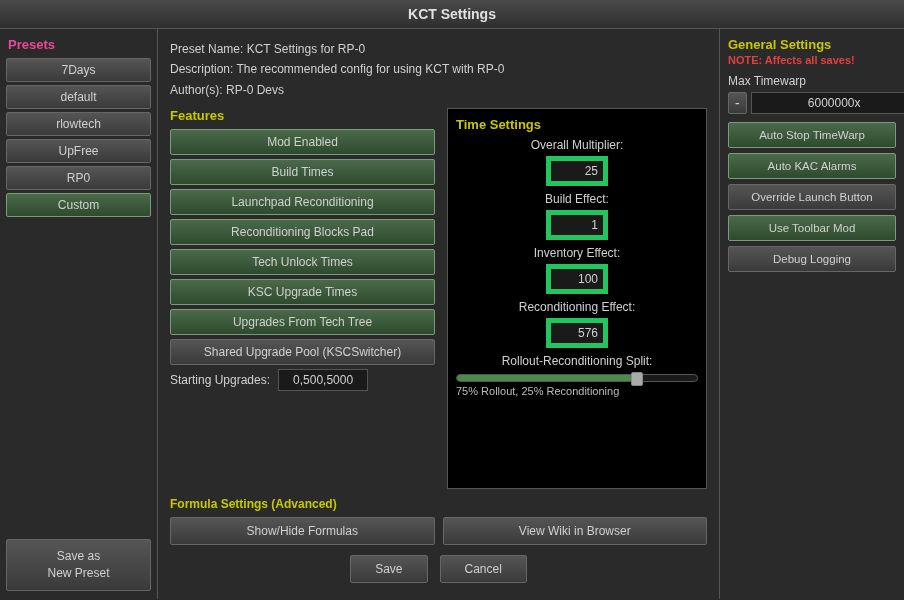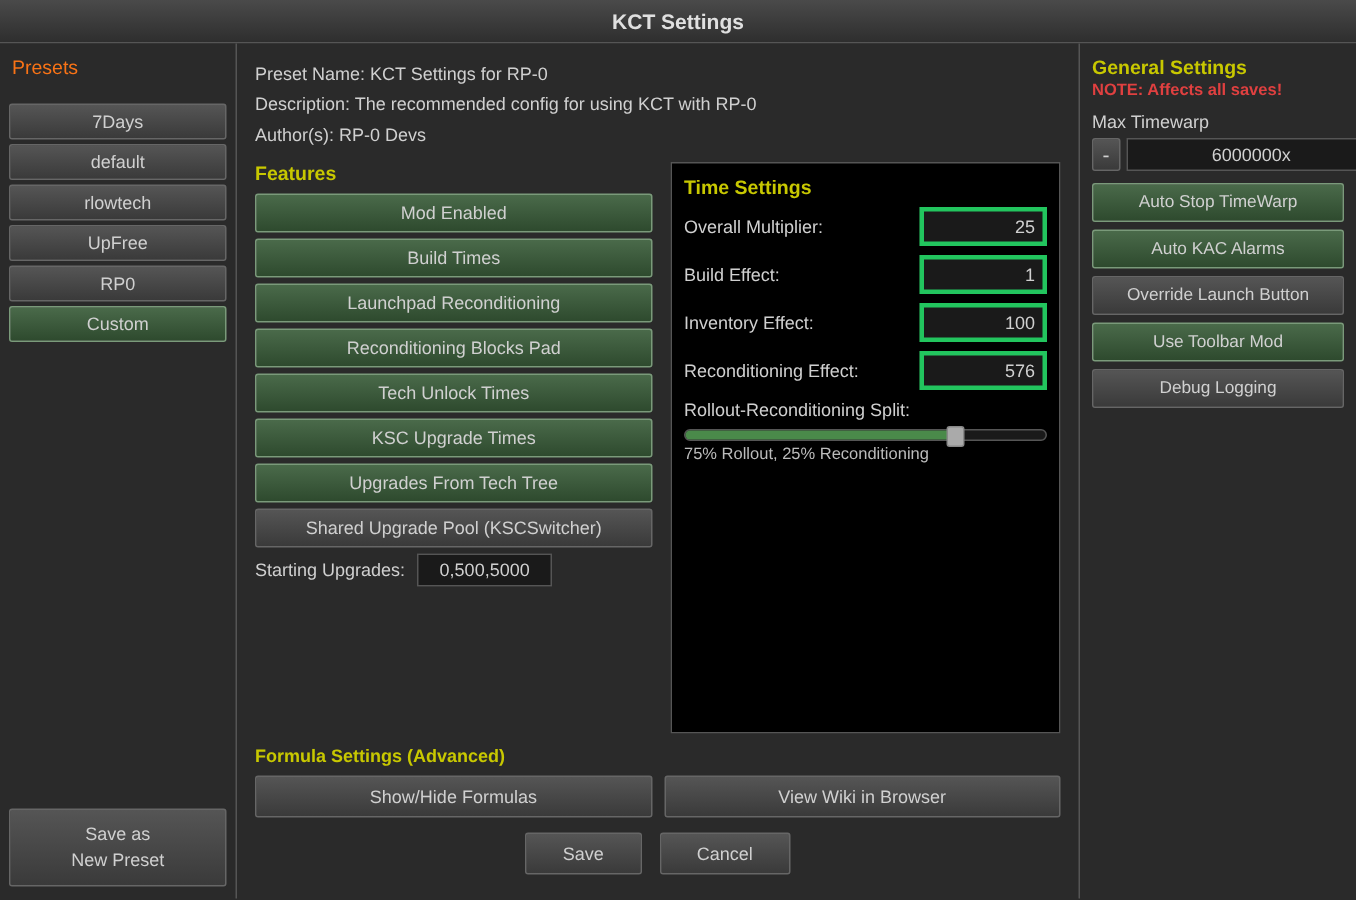--- a/index.html
+++ b/index.html
@@ -33,24 +33,24 @@
     .sidebar {
       width: 158px;
       background: #2a2a2a;
       border-right: 1px solid #555;
       padding: 8px 6px;
       display: flex;
       flex-direction: column;
     }
 
     .sidebar-title {
-      color: #f97316;
-      font-weight: normal;
+      color: #ec4899;
+      font-weight: bold;
       font-size: 13px;
-      margin-bottom: 17px;
+      margin-bottom: 6px;
       padding-left: 2px;
     }
 
     .preset-btn {
       display: block;
       width: 100%;
       background: linear-gradient(to bottom, #555, #3a3a3a);
       border: 1px solid #666;
       color: #d0d0d0;
       padding: 4px 8px;
@@ -155,34 +155,35 @@
       border: 1px solid #555;
       padding: 8px;
       background: #000000;
     }
 
     .time-row {
       display: flex;
       align-items: center;
       margin-bottom: 6px;
       gap: 4px;
+      flex-direction: column;
     }
 
     .time-label {
       flex: 1;
       font-size: 12px;
       color: #d0d0d0;
     }
 
     .time-input {
       background: #1a1a1a;
-      border: 3px solid #22c55e;
+      border: 5px solid #22c55e;
       color: #d0d0d0;
       padding: 3px 5px;
-      width: 85px;
+      width: 62px;
       font-size: 12px;
       text-align: right;
     }
 
     .slider-container {
       margin: 6px 0;
     }
 
     .slider-track {
       width: 100%;

